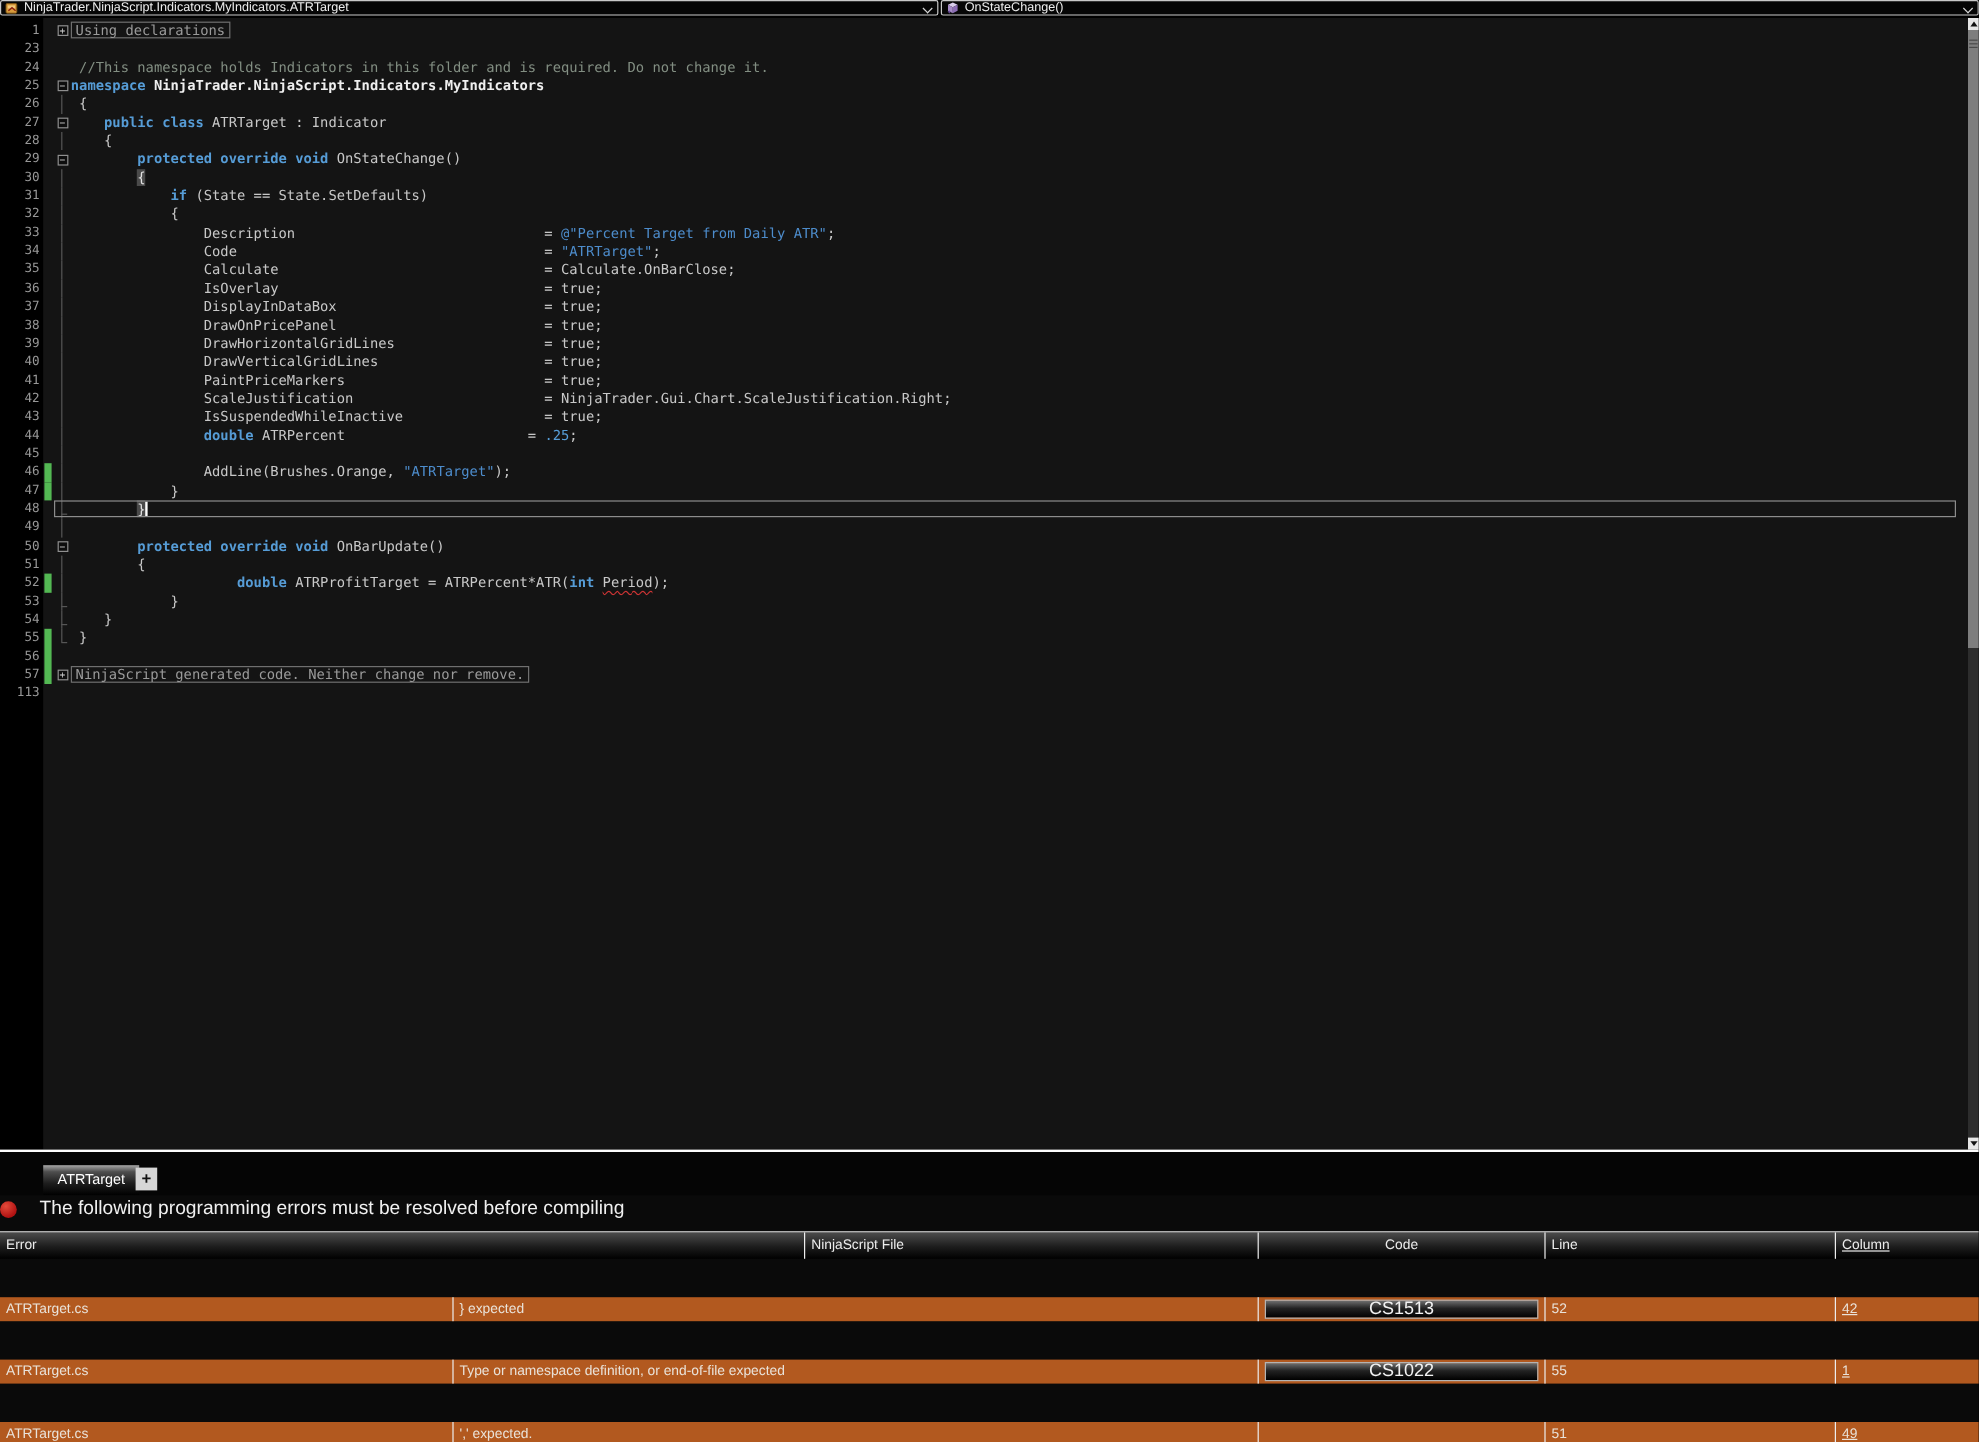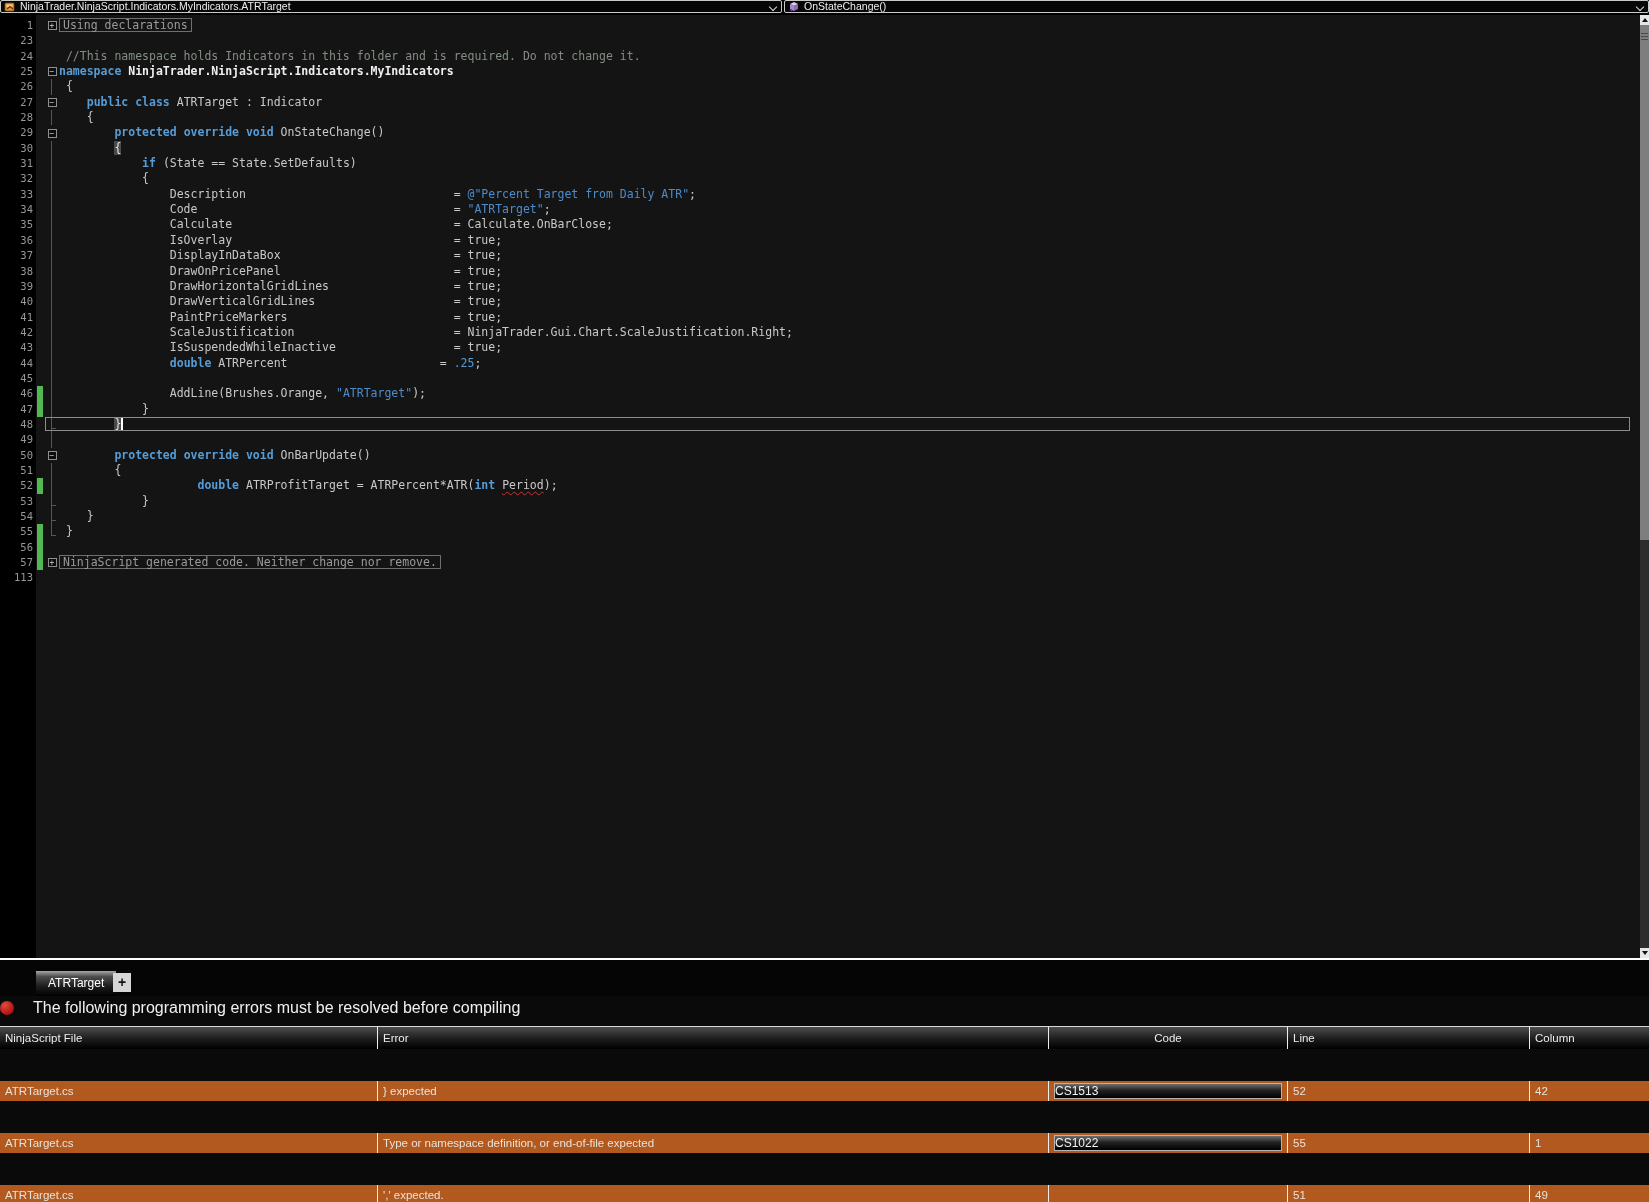--- a/index.html
+++ b/index.html
@@ -79,25 +79,25 @@
          border-top:1px solid #d8d8d8;}
   .ecell{box-sizing:border-box;border-right:1px solid #ededed;padding:0 5px;overflow:hidden;
          white-space:nowrap;display:flex;align-items:center;}
   .ehead .ecell{color:#ececec;font-size:11.5px;}
   .erow{display:flex;height:20px;background:#B2591F;margin-top:32px;}
   .erow .ecell{color:#e9e2d9;font-size:11.5px;}
   .col-file{width:378px;}
   .col-error{width:671px;}
   .col-code{width:239px;justify-content:center;}
   .col-line{width:242px;}
-  .col-col{width:119px;border-right:none;}
+  .col-col{width:119px;border-right:none;text-decoration:underline;}
   .etable .bottomline{height:1px;background:#c9c9c9;width:1530px;}
   .pill{width:100%;height:16px;box-sizing:border-box;border:1px solid #b3b3b3;
         background:linear-gradient(180deg,#6e6e6e 0%,#222 45%,#000 100%);
-        color:#f2f2f2;font-size:12px;line-height:14px;}
+        color:#f2f2f2;font-size:15px;text-align:center;line-height:14px;}
 </style>
 </head>
 <body>
 
 <div id="screen">
 
   <div class="combobar">
     <div class="combo combo-left">
       <svg class="cicon" viewBox="0 0 12 11">
         <rect x="1" y="2" width="9" height="8" rx="1" fill="#D89B3C" stroke="#7a5212" stroke-width="0.8"></rect>
@@ -385,22 +385,22 @@
     <div class="addtab">+</div>
   </div>
 
   <div class="errpanel">
     <div class="errmsg">
       <div class="errdot"></div>
       <span class="errtext">The following programming errors must be resolved before compiling</span>
     </div>
     <div class="etable">
       <div class="ehead">
+          <div class="ecell col-error">Error</div>
           <div class="ecell col-file">NinjaScript File</div>
-          <div class="ecell col-error">Error</div>
           <div class="ecell col-code">Code</div>
           <div class="ecell col-line">Line</div>
           <div class="ecell col-col">Column</div>
         </div>
       <div id="ebody">
           <div class="erow">
             <div class="ecell col-file">ATRTarget.cs</div>
             <div class="ecell col-error">} expected</div>
             <div class="ecell col-code">
               <div class="pill">CS1513</div>

